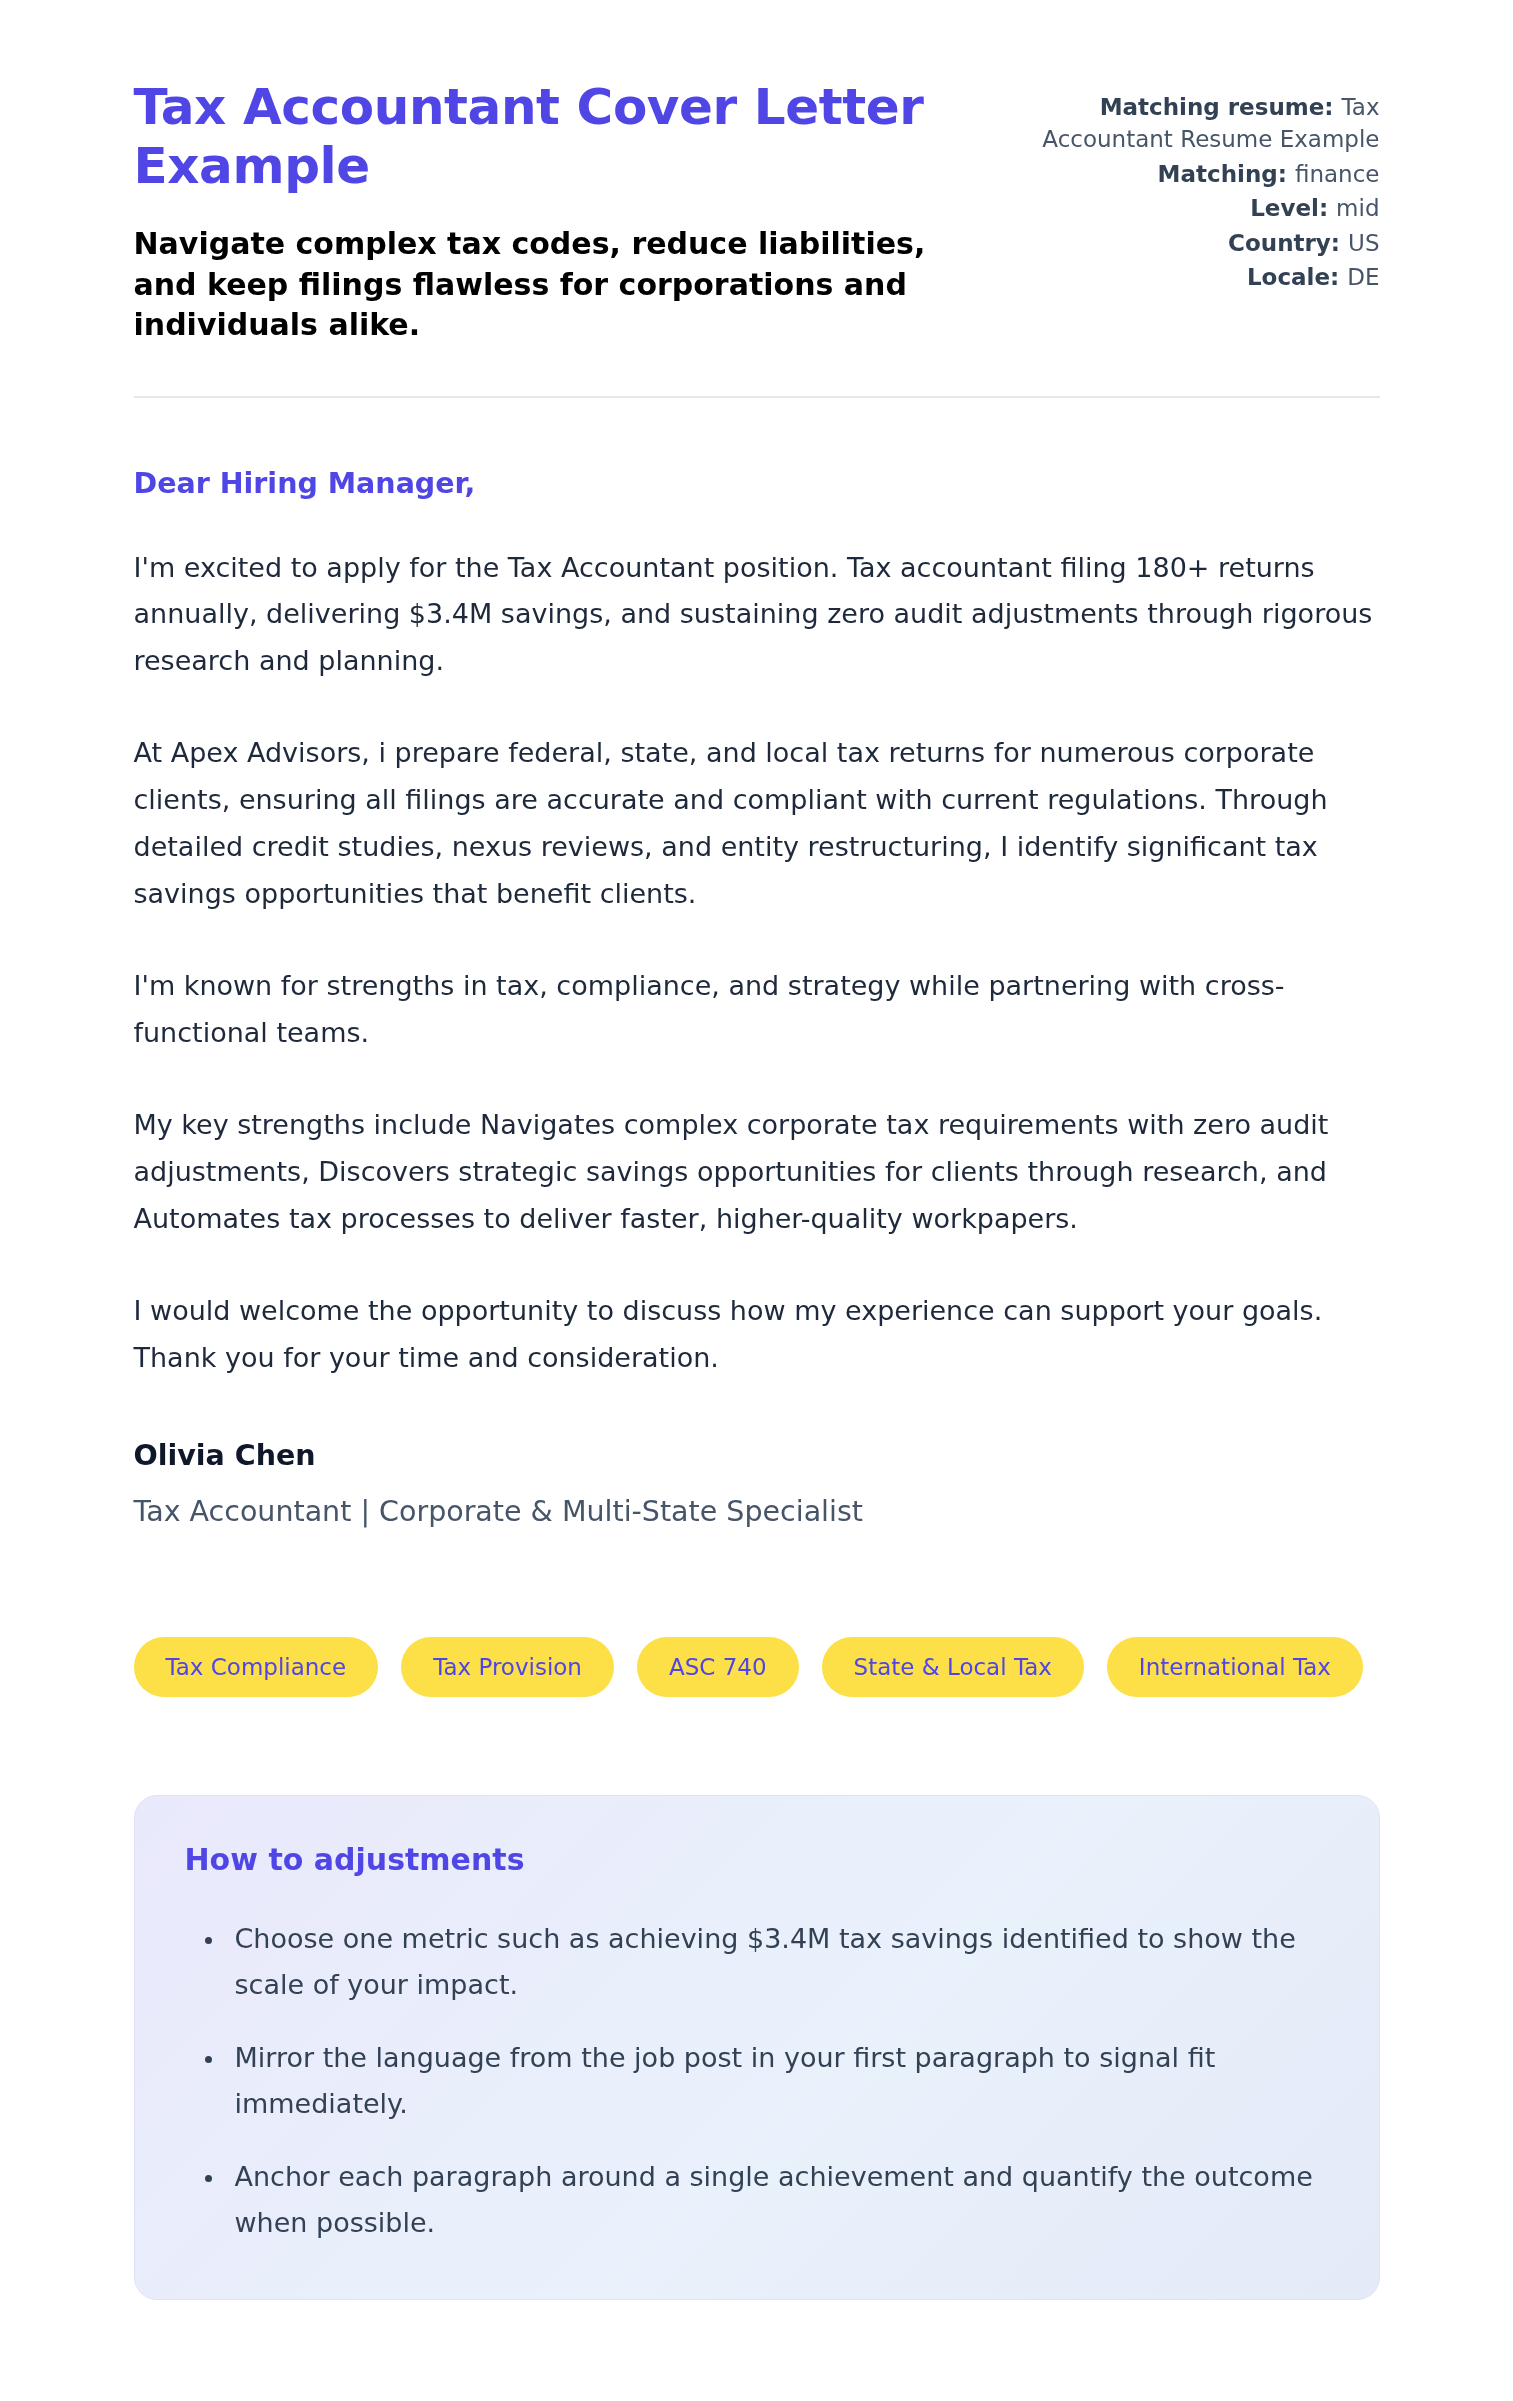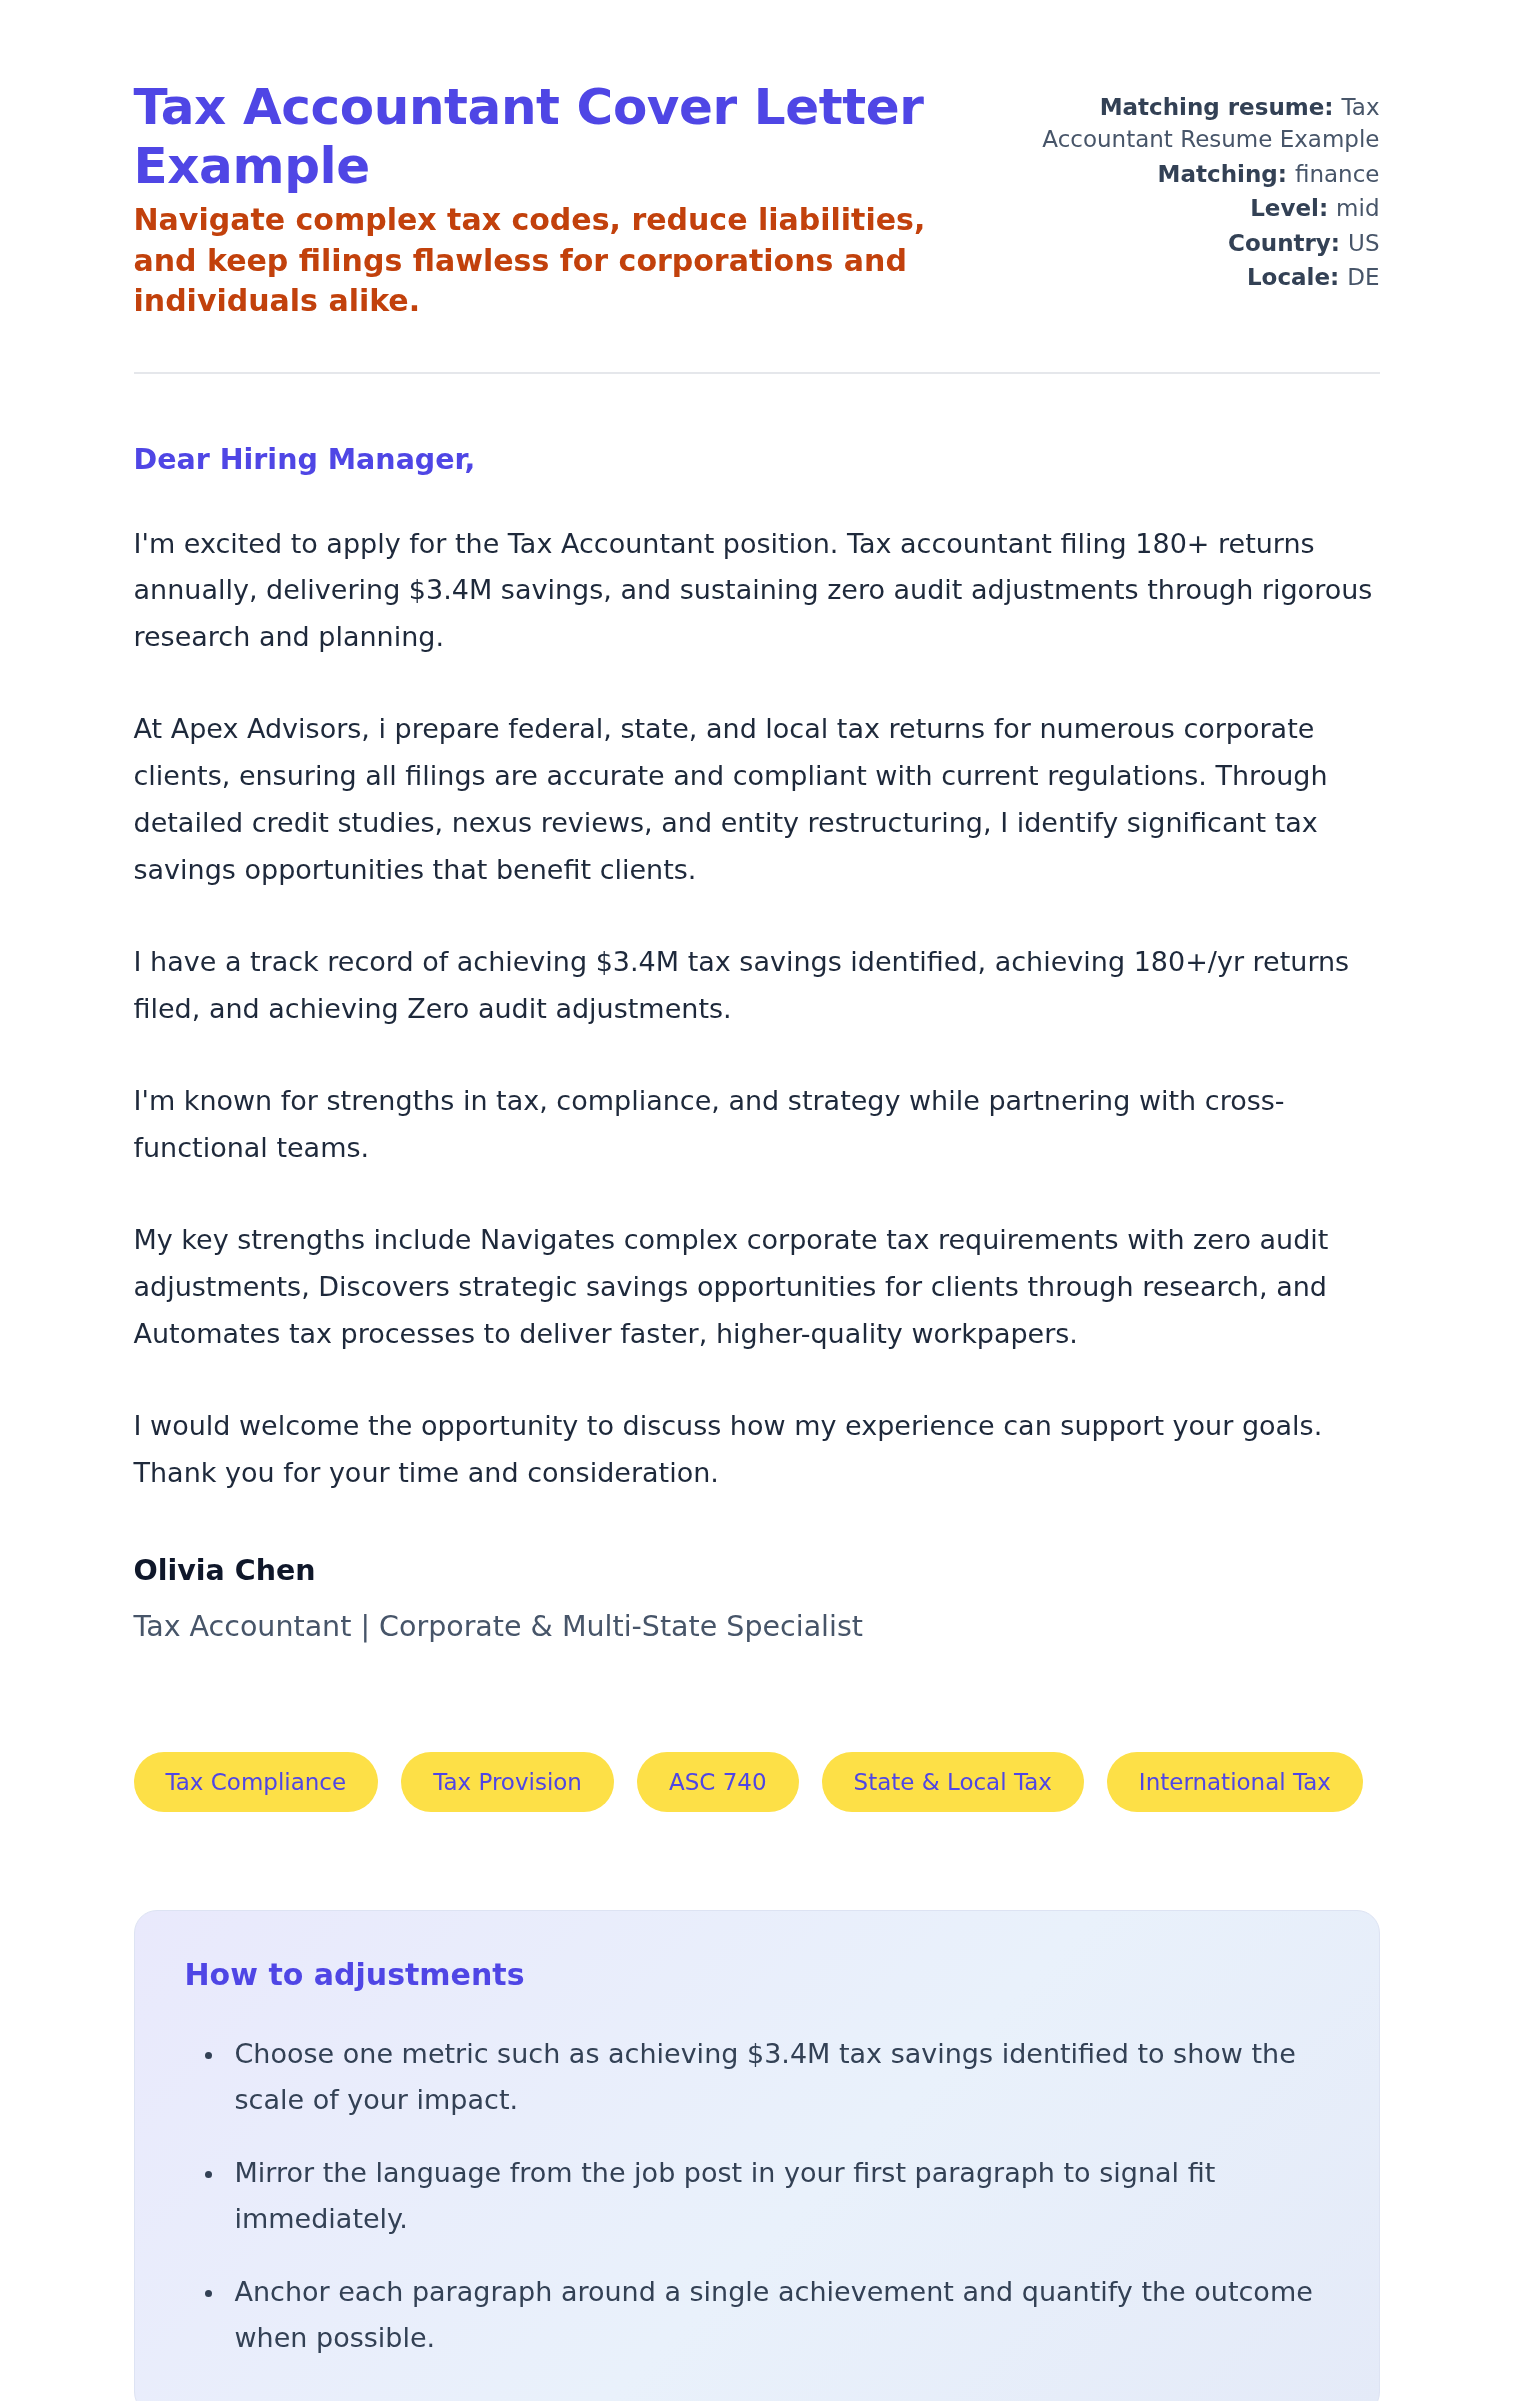--- a/index.html
+++ b/index.html
@@ -23,25 +23,25 @@
   }
   .header-left { flex: 1; max-width: 943px; }
   .page-title {
     font-size: 50px;
     line-height: 1.18;
     font-weight: bold;
     color: #4f46e5;
     letter-spacing: -0.4px;
   }
   .page-subtitle {
-    margin-top: 4px;
+    margin-top: 28px;
     font-size: 30px;
     line-height: 1.35;
     font-weight: bold;
-    color: #c2410c;
+    color: #000000;
     max-width: 952px;
   }
   .meta-panel {
     width: 409px;
     flex-shrink: 0;
     text-align: right;
     font-size: 23px;
     line-height: 1.42;
     color: #475569;
     padding-top: 12.5px;
@@ -163,21 +163,20 @@
       </div>
     </aside>
   </header>
 
   <hr class="divider">
 
   <section class="letter">
     <p class="greeting">Dear Hiring Manager,</p>
     <p class="para">I'm excited to apply for the Tax Accountant position. Tax accountant filing 180+ returns annually, delivering $3.4M savings, and sustaining zero audit adjustments through rigorous research and planning.</p>
     <p class="para">At Apex Advisors, i prepare federal, state, and local tax returns for numerous corporate clients, ensuring all filings are accurate and compliant with current regulations. Through detailed credit studies, nexus reviews, and entity restructuring, I identify significant tax savings opportunities that benefit clients.</p>
-    <p class="para">I have a track record of achieving $3.4M tax savings identified, achieving 180+/yr returns filed, and achieving Zero audit adjustments.</p>
     <p class="para">I'm known for strengths in tax, compliance, and strategy while partnering with cross-functional teams.</p>
     <p class="para">My key strengths include Navigates complex corporate tax requirements with zero audit adjustments, Discovers strategic savings opportunities for clients through research, and Automates tax processes to deliver faster, higher-quality workpapers.</p>
     <p class="para">I would welcome the opportunity to discuss how my experience can support your goals. Thank you for your time and consideration.</p>
     <p class="sig-name">Olivia Chen</p>
     <p class="sig-role">Tax Accountant | Corporate &amp; Multi-State Specialist</p>
   </section>
 
   <div class="tag-list">
     <span class="tag-pill">Tax Compliance</span>
     <span class="tag-pill">Tax Provision</span>

